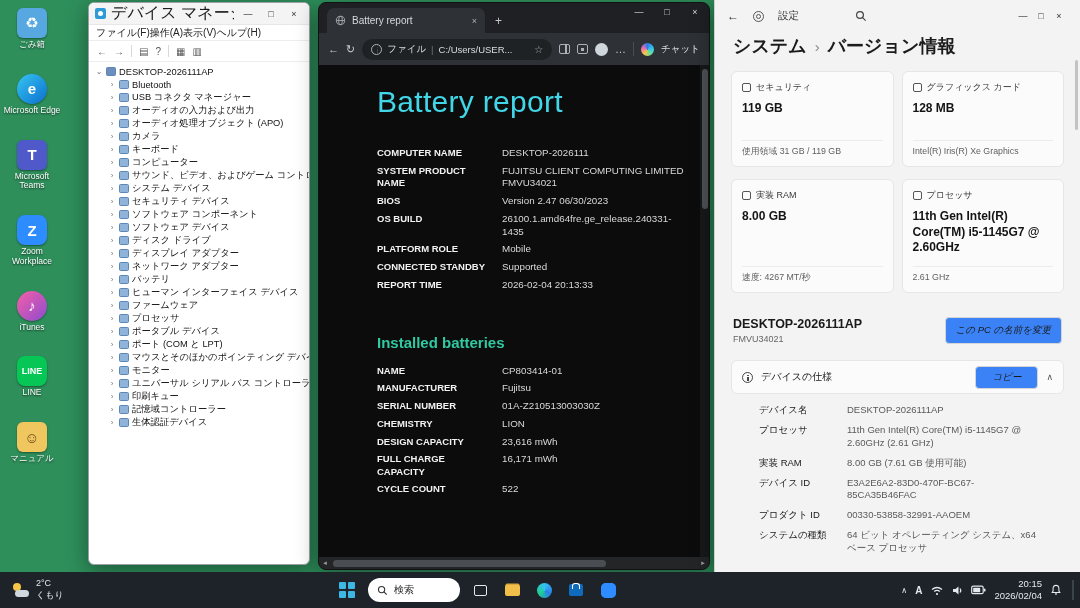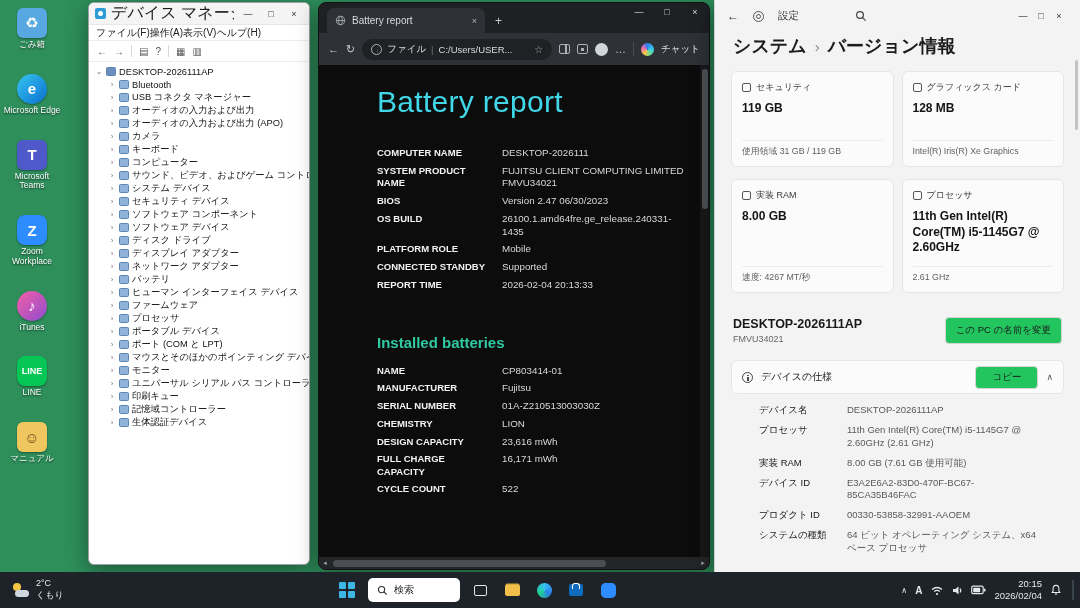--- a/index.html
+++ b/index.html
@@ -97,21 +97,21 @@
   .st-cards div.card:nth-of-type(-n+2){height:96px;}
   .st-cards div.card:nth-of-type(n+3){height:114px;}
   .card-head{display:flex;align-items:center;gap:5px;color:#3a3a3a;font-size:9px;}
   .card-ico{width:9px;height:9px;border:1.3px solid #555;border-radius:2px;flex:none;}
   .card-value{font-size:12px;font-weight:bold;color:#141414;margin-top:7px;line-height:1.3;}
   .card-div{margin-top:auto;border-top:1px solid #ececec;}
   .card-sub{font-size:8.8px;color:#5f5f5f;padding-top:5px;line-height:1.25;white-space:nowrap;overflow:hidden;}
   .dev-block{margin:24px 18px 0;display:flex;align-items:flex-start;}
   .dev-name{font-size:12.5px;font-weight:bold;}
   .dev-model{font-size:9px;color:#666;margin-top:3px;}
-  .btn{font-size:9.5px;background:#22c55e;border:1px solid #d5d5d5;border-radius:4px;padding:6px 10px;color:#1b1b1b;cursor:default;}
+  .btn{font-size:9.5px;background:#3b82f6;border:1px solid #d5d5d5;border-radius:4px;padding:6px 10px;color:#1b1b1b;cursor:default;font-style:italic;}
   .rename-btn{margin-left:auto;}
   .spec-head{margin:16px 16px 0;height:34px;background:#fbfbfb;border:1px solid #e6e6e6;border-radius:6px;display:flex;align-items:center;gap:8px;padding:0 10px;font-size:10px;}
   .info-ico{width:11px;height:11px;border:1.2px solid #444;border-radius:50%;position:relative;flex:none;}
   .info-ico::after{content:"";position:absolute;left:4.3px;top:2.2px;width:1.4px;height:1.4px;background:#444;border-radius:50%;}
   .info-ico::before{content:"";position:absolute;left:4.3px;top:4.6px;width:1.4px;height:3.6px;background:#444;}
   .copy-btn{margin-left:auto;padding:4px 16px;}
   .spec-chevron{color:#555;font-size:9px;}
   .spec-rows{margin:10px 16px 0 44px;font-size:9.5px;}
   .srow{display:flex;margin-bottom:7px;}
   .slabel{width:88px;flex:none;color:#191919;}
@@ -121,21 +121,21 @@
   
   .tb{position:absolute;left:0;right:0;bottom:0;height:36px;background:#1d2329;display:flex;align-items:center;z-index:10;color:#e3e9ec;}
   .tb-weather{display:flex;align-items:center;gap:6px;padding:0 12px;font-size:9px;line-height:1.3;}
   .wicon{width:18px;height:14px;position:relative;}
   .wicon::before{content:"";position:absolute;left:1px;top:0;width:8px;height:8px;border-radius:50%;background:#f6c646;}
   .wicon::after{content:"";position:absolute;left:3px;bottom:0;width:14px;height:7px;border-radius:4px;background:#cfd8de;}
   .tb-center{position:absolute;left:334px;display:flex;align-items:center;gap:8px;height:100%;}
   .start{width:26px;height:26px;display:flex;align-items:center;justify-content:center;}
   .start .sq{display:grid;grid-template-columns:7px 7px;grid-template-rows:7px 7px;gap:1.5px;}
   .start .sq i{background:#3db7e4;border-radius:1px;}
-  .search-pill{width:92px;height:24px;background:#fff;border-radius:5px;display:flex;align-items:center;gap:6px;padding:0 9px;color:#222;font-size:10px;}
+  .search-pill{width:92px;height:24px;background:#fff;border-radius:12px;display:flex;align-items:center;gap:6px;padding:0 9px;color:#222;font-size:10px;}
   .tbi{width:24px;height:24px;border-radius:5px;display:flex;align-items:center;justify-content:center;}
   .tbi.tv{position:relative;}
   .tbi.tv::before{content:"";width:11px;height:9px;border:1.4px solid #e3e9ec;border-radius:2px;}
   .tbi.fe{position:relative;}
   .tbi.fe::before{content:"";width:15px;height:11px;background:#f2c04a;border-radius:2px;box-shadow:0 -2px 0 -0.5px #d9a93a;}
   .tbi.ed::before{content:"";width:15px;height:15px;border-radius:50%;background:conic-gradient(#35c1f1,#2b7de9,#1fd08f,#35c1f1);}
   .tbi.ms{position:relative;}
   .tbi.ms::before{content:"";width:14px;height:12px;background:#0f6cbd;border-radius:2px;}
   .tbi.ms::after{content:"";position:absolute;width:6px;height:5px;border:1.4px solid #fff;border-bottom:none;border-radius:3px 3px 0 0;top:5px;}
   .tbi.zm::before{content:"";width:15px;height:15px;border-radius:5px;background:#2d8cff;box-shadow:inset 0 0 0 4px #2d8cff, inset 0 0 0 20px #fff0;}
@@ -227,21 +227,21 @@
 
         <div class="dm-row">
           <span class="chev"></span>
           <span class="dm-ico"></span>
           <span class="dm-label">オーディオの入力および出力</span>
         </div>
 
         <div class="dm-row">
           <span class="chev"></span>
           <span class="dm-ico"></span>
-          <span class="dm-label">オーディオの入力および出力 (APO)</span>
+          <span class="dm-label">オーディオ処理オブジェクト (APO)</span>
         </div>
 
         <div class="dm-row">
           <span class="chev"></span>
           <span class="dm-ico"></span>
           <span class="dm-label">カメラ</span>
         </div>
 
         <div class="dm-row">
           <span class="chev"></span>

